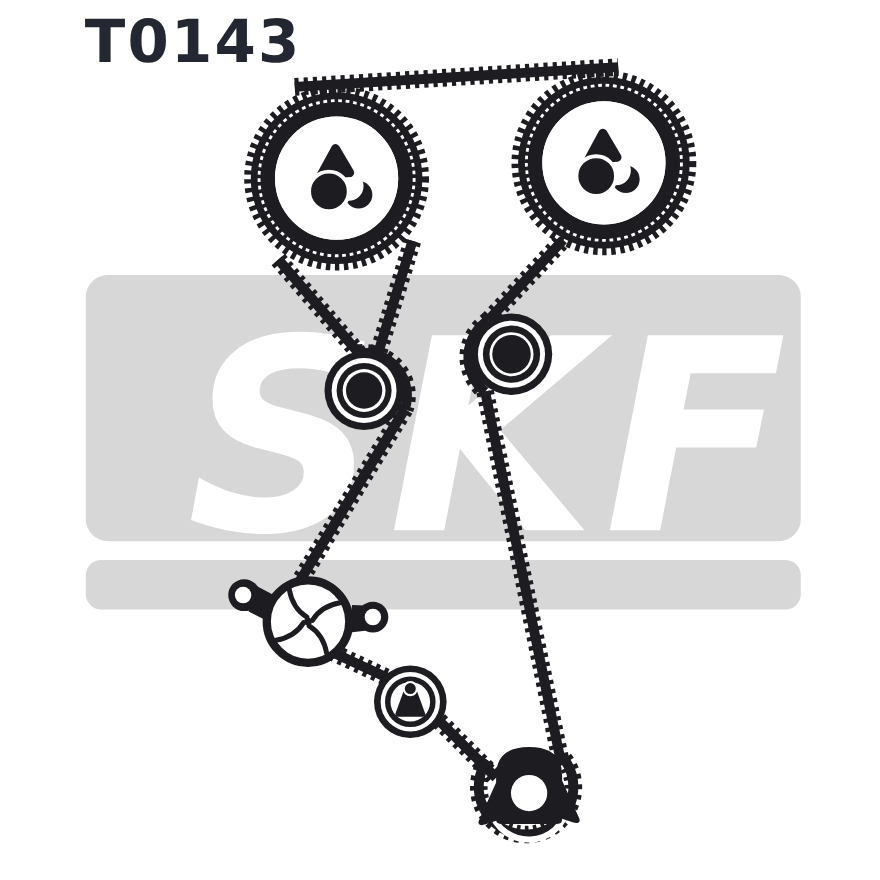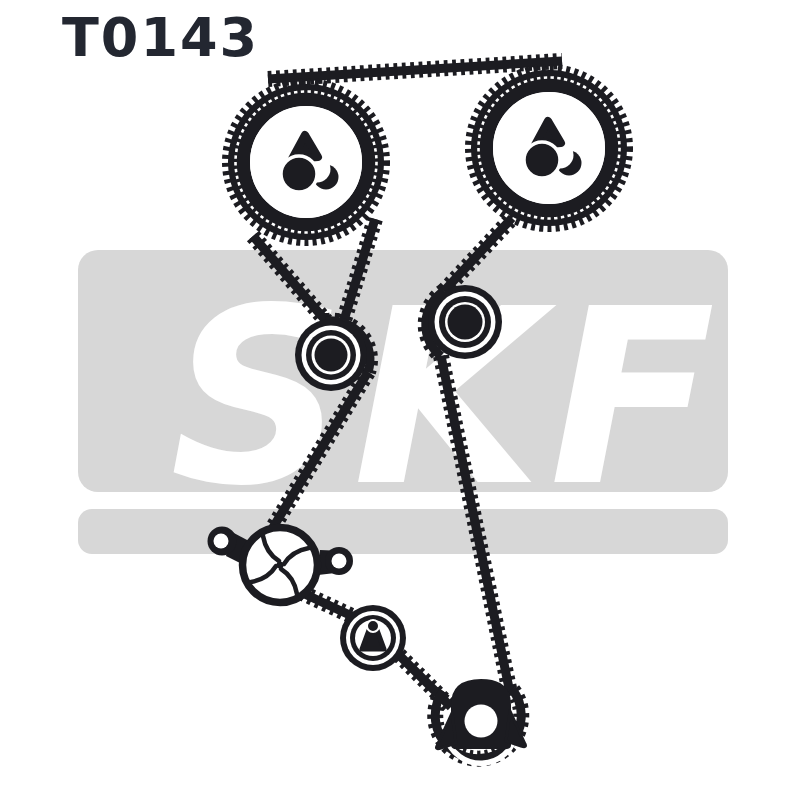--- a/index.html
+++ b/index.html
@@ -5,21 +5,21 @@
   html,body{margin:0;padding:0;background:#fff;}
   .stage{
     position:relative;
     width:800px;height:800px;
     background:var(--background,#ffffff);
     overflow:hidden;
     font-family:"Liberation Sans",sans-serif;
   }
   .part-code{
     position:absolute;
-    left:62px;top:6px;
+    left:77px;top:6px;
     font-size:54px;
     font-weight:700;
     letter-spacing:2px;
     color:var(--part_code_color,#232731);
     font-family:"DejaVu Sans","Liberation Sans",sans-serif;
   }
   svg{position:absolute;left:0;top:0;}
   .belt-teeth{fill:none;stroke:var(--ink,#1c1c21);stroke-width:16;stroke-dasharray:3.8 4.6;}
   .belt-core{fill:none;stroke:var(--ink,#1c1c21);stroke-width:9;}
   .ink{fill:var(--ink,#1c1c21);}

